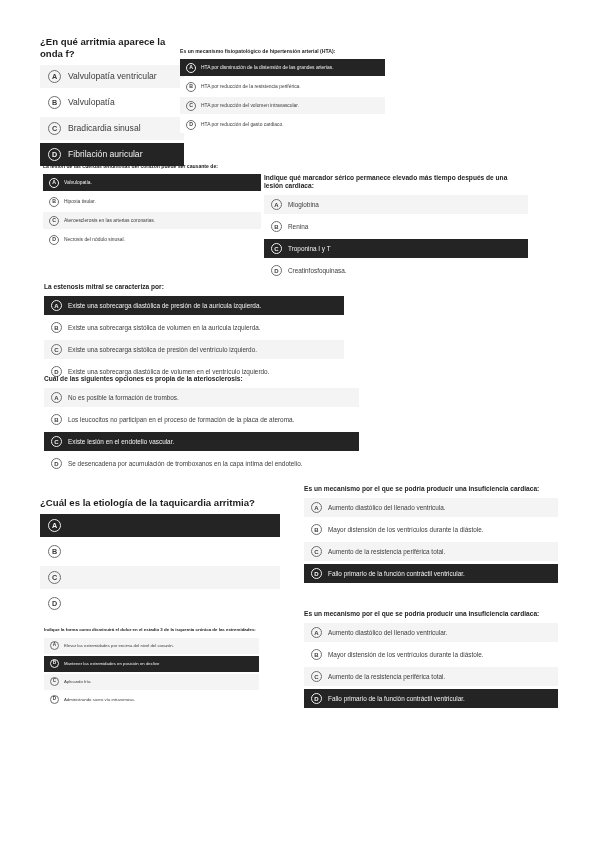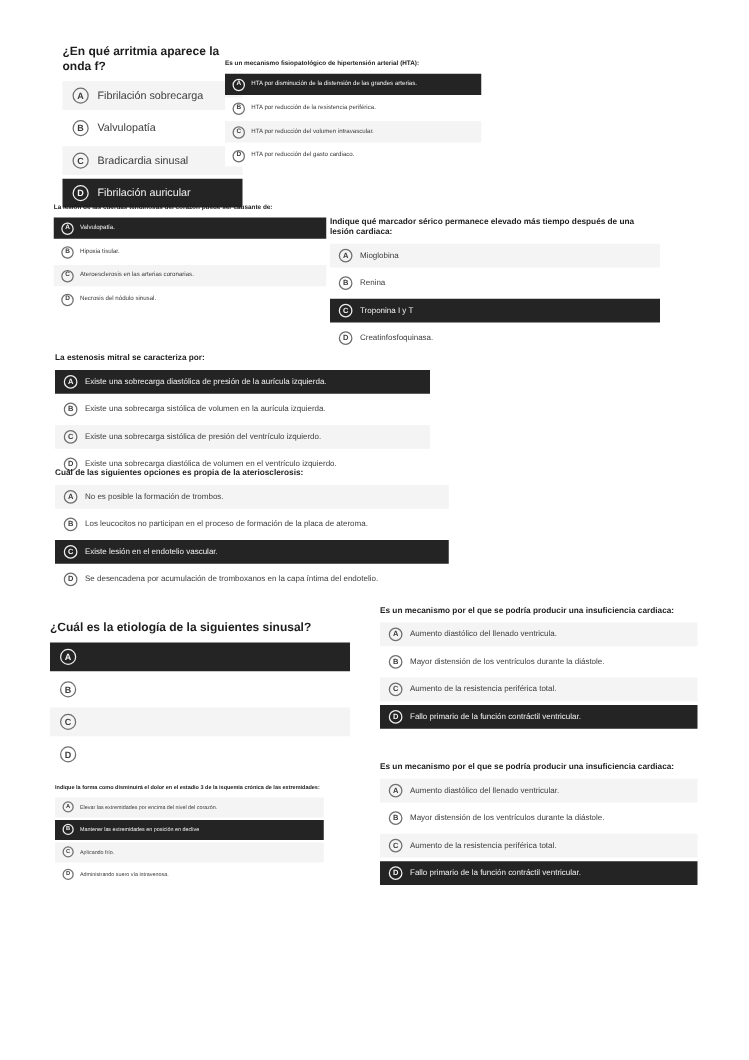--- a/index.html
+++ b/index.html
@@ -70,42 +70,42 @@
   .sz-sm .qtitle { font-size: 5.1px; }
   .sz-sm .opt { height: 17px; padding: 0 6px; font-size: 4.9px; margin-bottom: 2px; }
   .sz-sm .badge { width: 10px; height: 10px; font-size: 5.2px; margin-right: 5px; }
 
   
   .sz-xs .qtitle { font-size: 4.4px; }
   .sz-xs .opt { height: 16px; padding: 0 6px; font-size: 4.3px; margin-bottom: 2px; }
   .sz-xs .badge { width: 9px; height: 9px; font-size: 4.6px; margin-right: 5px; }
 
   
-  #q1 { left: 40px;  top: 36px;  width: 144px; margin-left: 10px; }
+  #q1 { left: 40px;  top: 36px;  width: 144px; }
   #q2 { left: 180px; top: 48px;  width: 205px; }
   #q3 { left: 43px;  top: 163px; width: 218px; }
   #q4 { left: 264px; top: 174px; width: 264px; }
   #q5 { left: 44px;  top: 283px; width: 300px; }
   #q6 { left: 44px;  top: 375px; width: 315px; }
   #q7 { left: 40px;  top: 497px; width: 240px; }
   #q8 { left: 304px; top: 485px; width: 254px; }
   #q9 { left: 44px;  top: 627px; width: 215px; }
   #q10{ left: 304px; top: 610px; width: 254px; }
 </style>
 </head>
 <body>
 
 <div id="page">
 
   <div class="qblock sz-lg" id="q1">
     <div class="qtitle">¿En qué arritmia aparece la onda f?</div>
     <div class="options">
         <div class="opt shaded">
           <span class="badge">A</span>
-          <span class="opt-text">Fibrilación sobrecarga</span>
+          <span class="opt-text">Valvulopatía ventricular</span>
         </div>
         <div class="opt">
           <span class="badge">B</span>
           <span class="opt-text">Valvulopatía</span>
         </div>
         <div class="opt shaded">
           <span class="badge">C</span>
           <span class="opt-text">Bradicardia sinusal</span>
         </div>
         <div class="opt selected">
@@ -219,21 +219,21 @@
           <span class="opt-text">Existe lesión en el endotelio vascular.</span>
         </div>
         <div class="opt">
           <span class="badge">D</span>
           <span class="opt-text">Se desencadena por acumulación de tromboxanos en la capa íntima del endotelio.</span>
         </div>
       </div>
   </div>
 
   <div class="qblock sz-lg" id="q7">
-    <div class="qtitle">¿Cuál es la etiología de la siguientes sinusal?</div>
+    <div class="qtitle">¿Cuál es la etiología de la taquicardia arritmia?</div>
     <div class="options">
         <div class="opt selected">
           <span class="badge">A</span>
         </div>
         <div class="opt">
           <span class="badge">B</span>
         </div>
         <div class="opt shaded">
           <span class="badge">C</span>
         </div>

